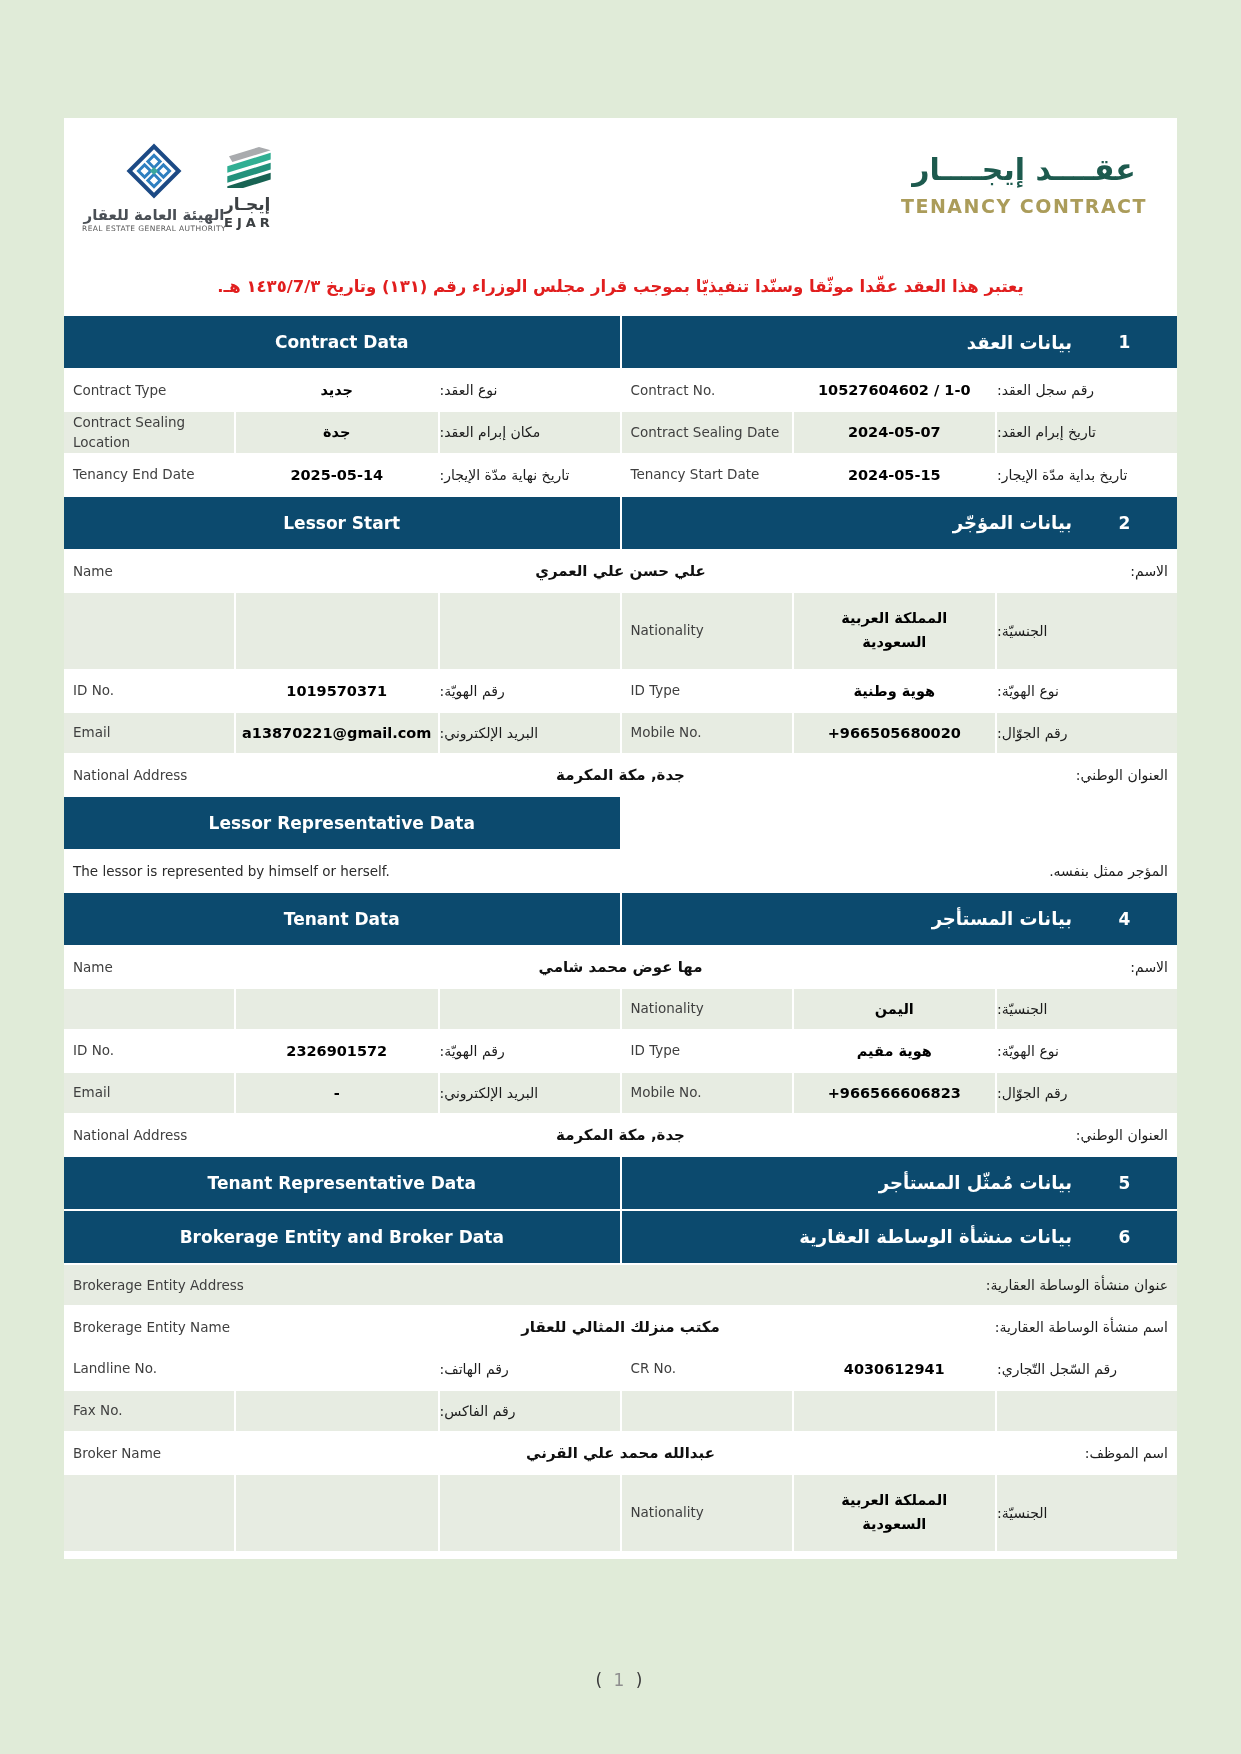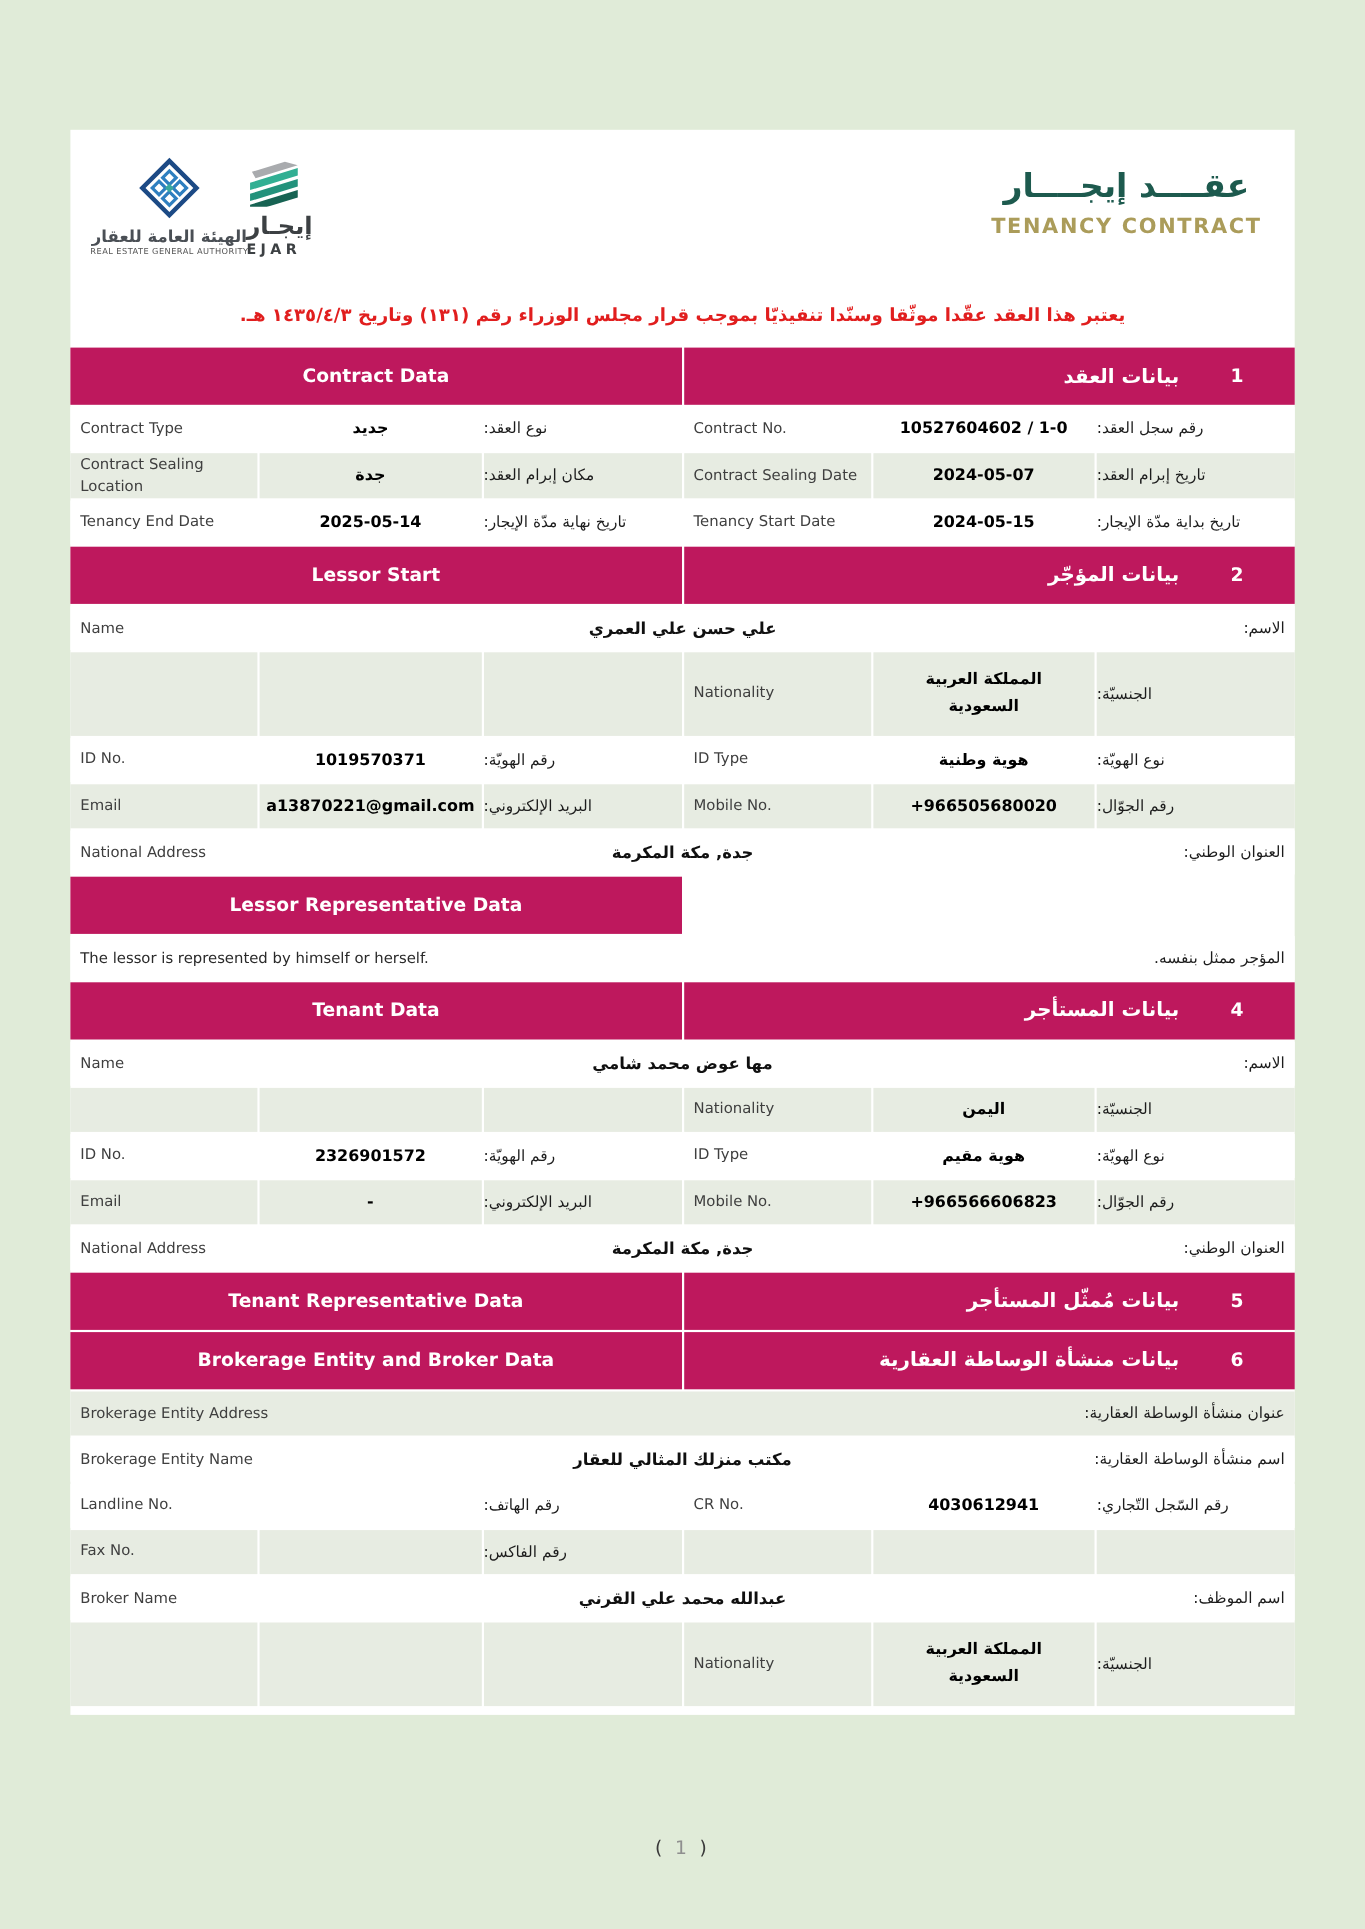--- a/index.html
+++ b/index.html
@@ -14,32 +14,32 @@
     background:#ffffff;padding-bottom:8px;
   }
   
   .brand{display:flex;justify-content:space-between;align-items:flex-start;
          padding:24px 30px 0 20px;height:96px;}
   .brand-left{display:flex;align-items:flex-start;text-align:center;}
   .rega{display:flex;flex-direction:column;align-items:center;width:140px;}
   .rega-ar{font-size:15px;font-weight:bold;color:#4a4f55;margin-top:2px;direction:rtl;white-space:nowrap;}
   .rega-en{font-size:7.5px;color:#555;letter-spacing:.4px;white-space:nowrap;}
   .ejar{display:flex;flex-direction:column;align-items:flex-start;margin-top:4px;}
-  .ejar-ar{font-size:22px;font-weight:bold;color:#3c4043;direction:rtl;margin-top:2px;}
+  .ejar-ar{font-size:17px;font-weight:bold;color:#3c4043;direction:rtl;margin-top:2px;}
   .ejar-en{font-size:13px;font-weight:bold;color:#3c4043;letter-spacing:4px;margin-top:1px;}
   .brand-right{display:flex;flex-direction:column;align-items:center;margin-top:10px;}
   .doc-title-ar{font-size:30px;font-weight:bold;color:#1d5a4e;direction:rtl;white-space:nowrap;}
   .doc-title-en{font-size:19px;font-weight:bold;color:#ab9c5a;letter-spacing:1.5px;margin-top:8px;white-space:nowrap;}
   
   .notice{margin-top:36px;text-align:center;direction:rtl;
           color:#e11e1e;font-weight:bold;font-size:16.5px;line-height:25px;}
   
   .table{margin-top:17px;display:flex;flex-direction:column;gap:2px;}
   .sechead{display:grid;grid-template-columns:1fr 1fr;gap:2px;}
-  .hhalf{background:#be185d;min-height:52px;display:flex;align-items:center;color:#fff;font-weight:bold;}
+  .hhalf{background:#0c4a6e;min-height:52px;display:flex;align-items:center;color:#fff;font-weight:bold;}
   .hhalf.enh{justify-content:center;font-size:17px;}
   .hhalf.arh{justify-content:flex-end;}
   .sec-title-ar{font-size:18px;direction:rtl;}
   .sec-num{width:105px;text-align:center;font-size:17px;}
   .row{display:grid;grid-template-columns:1fr 1fr;gap:2px;}
   .half{display:grid;grid-template-columns:170px minmax(0,1fr) 180px;gap:2px;}
   .cell{display:flex;align-items:center;min-height:40px;box-sizing:border-box;}
   .cell.en{padding-left:9px;font-size:13.5px;color:#3f3f3f;line-height:1.5;}
   .cell.val{justify-content:center;font-weight:bold;font-size:14.5px;color:#000000;text-align:center;}
   .cell.ar{justify-content:flex-end;padding-right:9px;font-size:14px;color:#1c1c1c;direction:rtl;text-align:right;}
@@ -97,21 +97,21 @@
         <span class="ejar-ar">إيجـار</span>
         <span class="ejar-en">EJAR</span>
       </div>
     </div>
     <div class="brand-right">
       <span class="doc-title-ar">عقــــد إيجــــار</span>
       <span class="doc-title-en">TENANCY CONTRACT</span>
     </div>
   </div>
 
-  <div class="notice">يعتبر هذا العقد عقّدا موثّقا وسنّدا تنفيذيّا بموجب قرار مجلس الوزراء رقم (١٣١) وتاريخ ١٤٣٥/٤/٣ هـ.</div>
+  <div class="notice">يعتبر هذا العقد عقّدا موثّقا وسنّدا تنفيذيّا بموجب قرار مجلس الوزراء رقم (١٣١) وتاريخ ١٤٣٥/7/٣ هـ.</div>
 
   <div class="table">
 
     <div class="sechead">
       <div class="hhalf enh">
           <span>Contract Data</span>
         </div>
       <div class="hhalf arh">
         <span class="sec-title-ar">بيانات العقد</span>
         <span class="sec-num">1</span>

